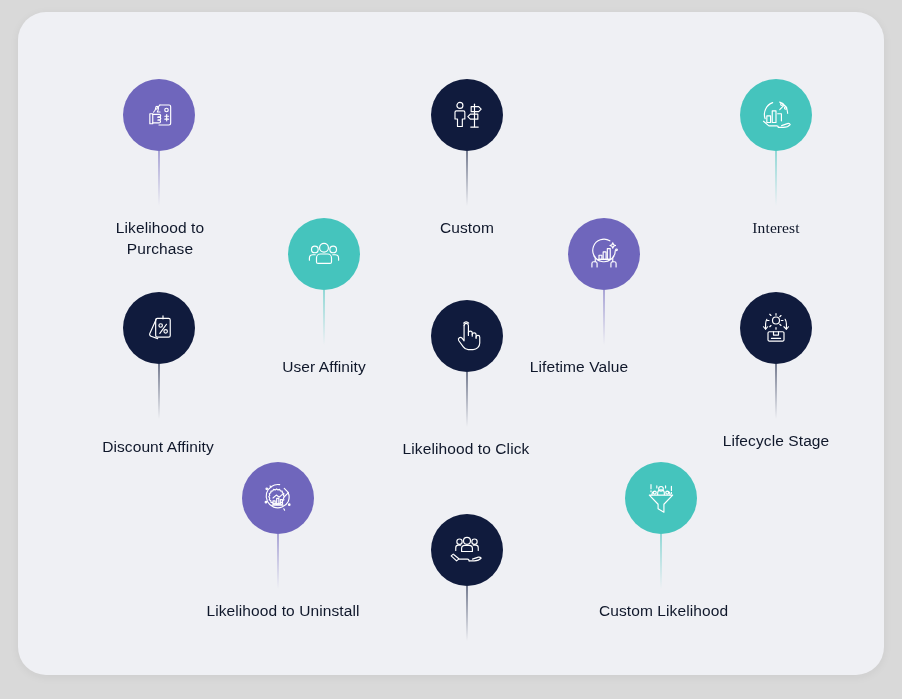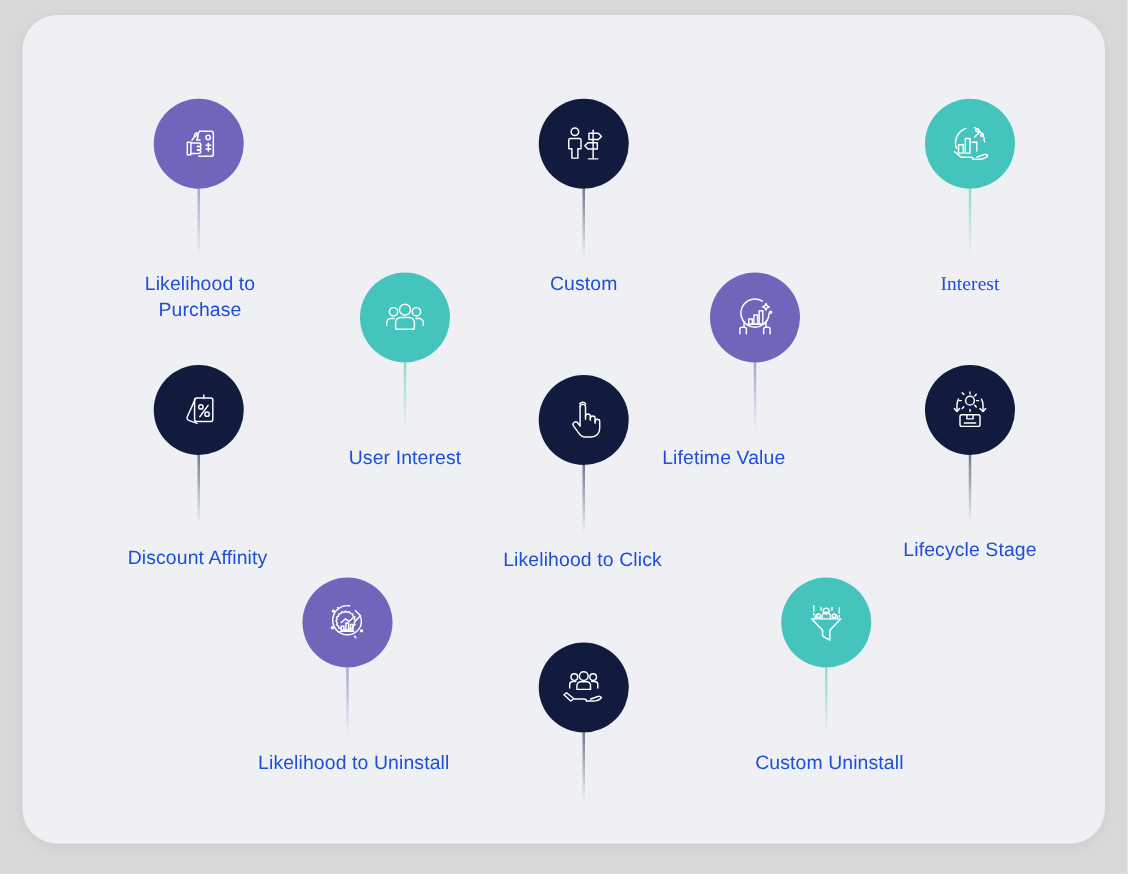--- a/index.html
+++ b/index.html
@@ -41,21 +41,21 @@
     width: 40px;
     height: 40px;
     display: block;
   }
   .connector {
     position: absolute;
     width: 2px;
   }
   .label {
     position: absolute;
-    color: #1d4ed8;
+    color: #0f172a;
     font-size: 15.5px;
     line-height: 21px;
     text-align: center;
     white-space: pre-line;
     letter-spacing: 0.1px;
   }
 </style>
 </head>
 <body>
 
@@ -132,21 +132,21 @@
         <circle cx="13" cy="18.5" r="4"></circle>
         <path d="M6.5 31.5v-2.6c0-2.2 1.8-4 4-4h3"></path>
         <circle cx="35" cy="18.5" r="4"></circle>
         <path d="M41.5 31.5v-2.6c0-2.2-1.8-4-4-4h-3"></path>
         <circle cx="24" cy="16.5" r="5.3"></circle>
         <path d="M15 33.5v-4.8c0-2.6 2.1-4.7 4.7-4.7h8.6c2.6 0 4.7 2.1 4.7 4.7v4.8a1.8 1.8 0 0 1-1.8 1.8H16.8a1.8 1.8 0 0 1-1.8-1.8z"></path>
       </g>
     </svg>
         </span>
       </div>
-      <div class="label" style="left: 206px; top: 344px; width: 200px;">User Interest</div>
+      <div class="label" style="left: 206px; top: 344px; width: 200px;">User Affinity</div>
     </div>
     <div class="node">
       <div class="connector" style="left: 585px; top: 278px; height: 55px; background: linear-gradient(rgba(111, 102, 188, 0.55), rgba(111, 102, 188, 0));"></div>
       <div class="circle" style="left: 550px; top: 206px; background: rgb(111, 102, 188);">
         <span style="display: block; width: 40px; height: 40px;">
     <svg viewBox="0 0 48 48">
       <g stroke="#ffffff" stroke-width="1.4" fill="none" stroke-linecap="round" stroke-linejoin="round">
         <path d="M31 8.2A13.5 13.5 0 1 0 37.5 20"></path>
         <path d="M18 25.5h3.5v5H18z"></path>
         <path d="M23 21.5h3.5v9H23z"></path>
@@ -257,21 +257,21 @@
         <path d="M13.2 20.3v-.8a3.3 3.3 0 0 1 3.3-3.3"></path>
         <circle cx="31.5" cy="17.5" r="1.8"></circle>
         <path d="M34.8 20.3v-.8a3.3 3.3 0 0 0-3.3-3.3"></path>
         <path d="M12 8v5M12 15.3v1.2"></path>
         <path d="M36.5 10v5M36.5 17.3v1.2"></path>
         <path d="M19 9.5v2.5M29.5 9.5v2.5"></path>
       </g>
     </svg>
         </span>
       </div>
-      <div class="label" style="left: 538px; top: 588px; width: 215px;">Custom Uninstall</div>
+      <div class="label" style="left: 538px; top: 588px; width: 215px;">Custom Likelihood</div>
     </div>
     <div class="node">
       <div class="connector" style="left: 448px; top: 574px; height: 55px; background: linear-gradient(rgba(16, 27, 61, 0.55), rgba(16, 27, 61, 0));"></div>
       <div class="circle" style="left: 413px; top: 502px; background: rgb(16, 27, 61);">
         <span style="display: block; width: 40px; height: 40px;">
     <svg viewBox="0 0 48 48">
       <g stroke="#ffffff" stroke-width="1.4" fill="none" stroke-linecap="round" stroke-linejoin="round">
         <circle cx="15" cy="14" r="3.2"></circle>
         <path d="M10.5 24.5v-3.2c0-1.7 1.4-3.1 3.1-3.1h2.8"></path>
         <circle cx="33" cy="14" r="3.2"></circle>

